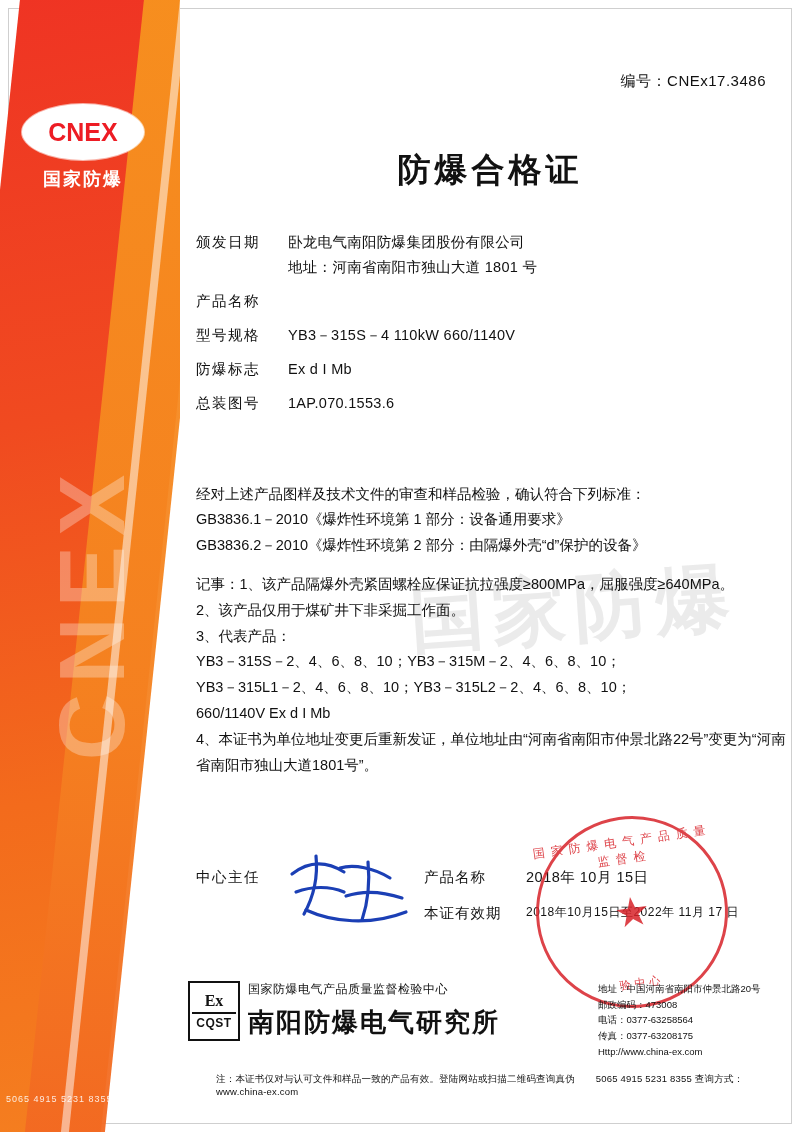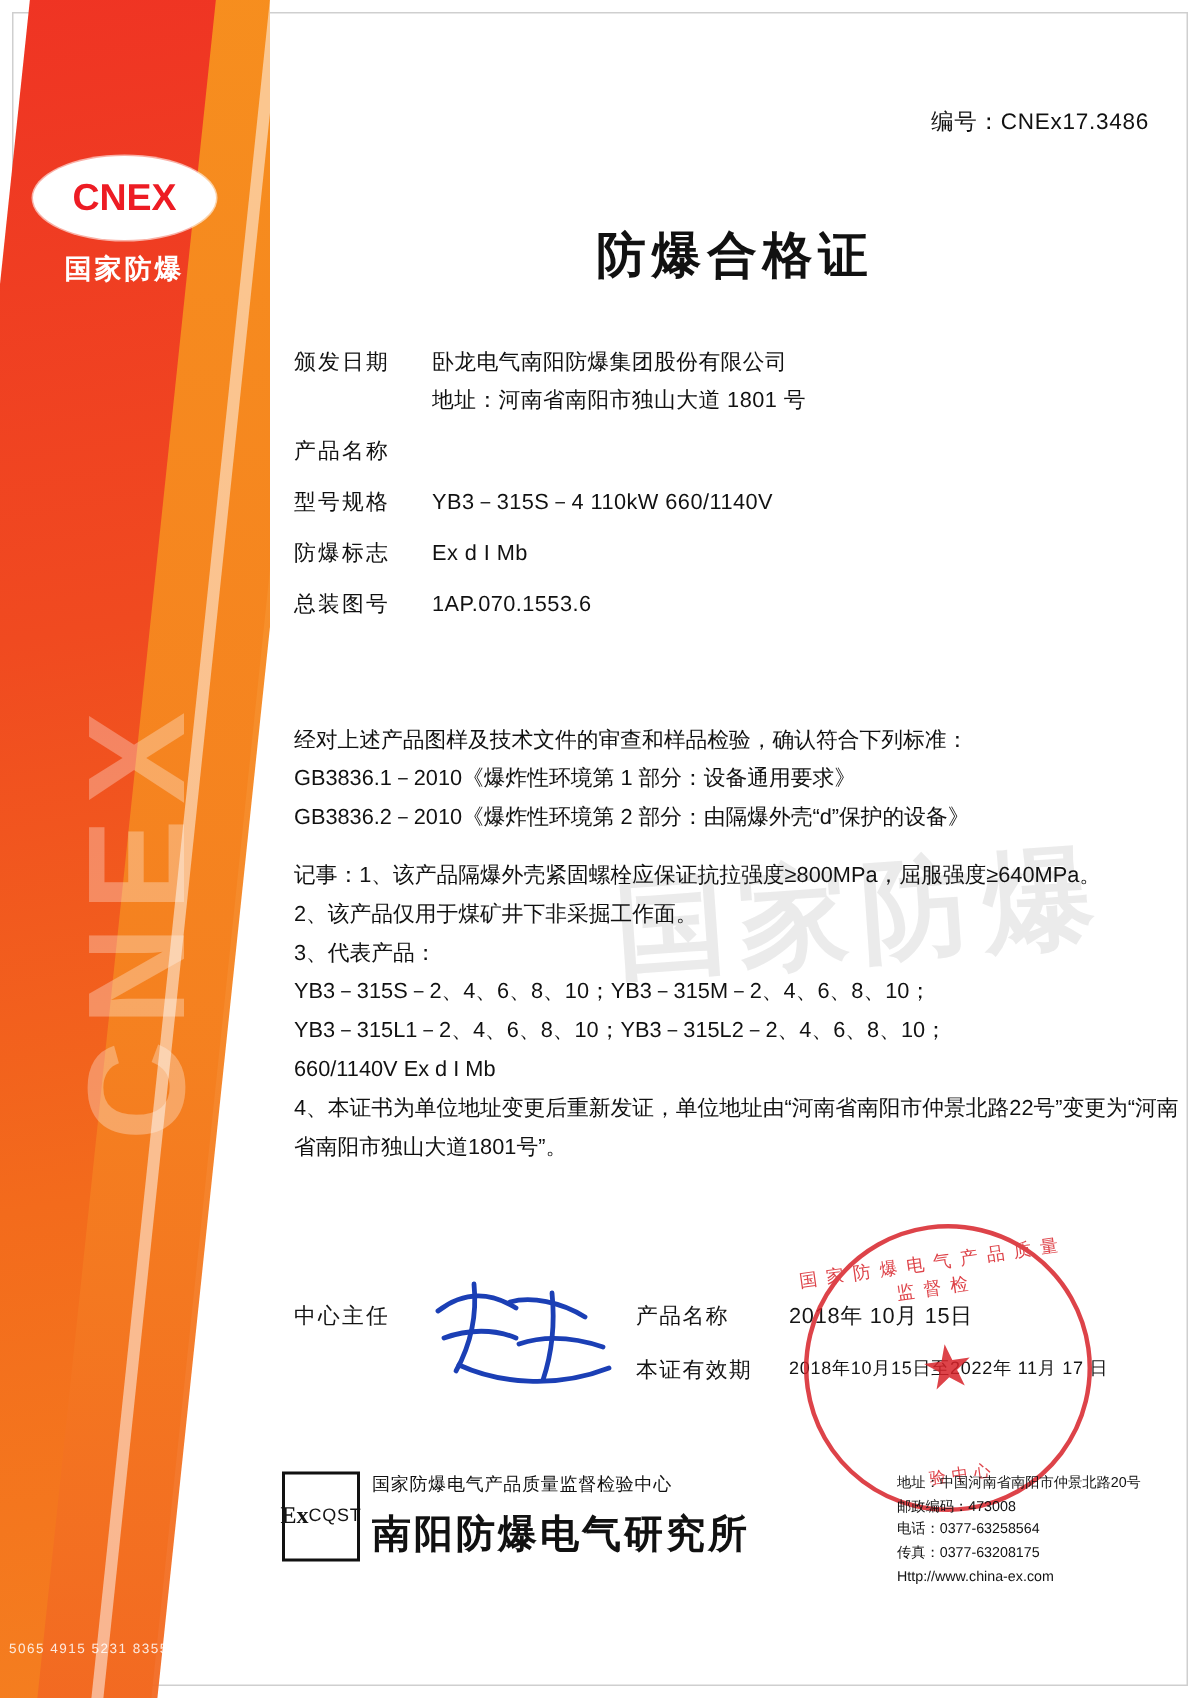--- a/index.html
+++ b/index.html
@@ -307,39 +307,39 @@
     height: 120px;
   }
   .ex-badge {
     position: absolute;
     left: 8px;
     top: 6px;
     width: 48px;
     height: 56px;
     border: 2px solid #111;
     display: flex;
-    flex-direction: row;
+    flex-direction: column;
     align-items: center;
     justify-content: center;
     line-height: 1.1;
   }
   .ex-badge .ex-top {
     font-size: 16px;
     font-weight: bold;
     font-family: "Liberation Serif", serif;
   }
   .ex-badge .ex-rule {
     width: 44px;
     height: 2px;
     background: #111;
     margin: 3px 0;
   }
   .ex-badge .ex-bot {
     font-size: 12px;
-    font-weight: normal;
+    font-weight: bold;
     letter-spacing: .5px;
   }
   .org-line1 {
     position: absolute;
     left: 68px;
     top: 6px;
     font-size: 12px;
     letter-spacing: .5px;
     color: #111;
   }
@@ -504,15 +504,19 @@
     <div class="org-line2">南阳防爆电气研究所</div>
 
     <div class="contact">
       <div>地址：中国河南省南阳市仲景北路20号</div>
       <div>邮政编码：473008</div>
       <div>电话：0377-63258564</div>
       <div>传真：0377-63208175</div>
       <div>Http://www.china-ex.com</div>
     </div>
 
+    <div class="disclaimer">
+      <span>注：本证书仅对与认可文件和样品一致的产品有效。登陆网站或扫描二维码查询真伪</span>
+      <span class="right">5065 4915 5231 8355 查询方式：www.china-ex.com</span>
+    </div>
   </div>
 
 </div>
 
 </body></html>

